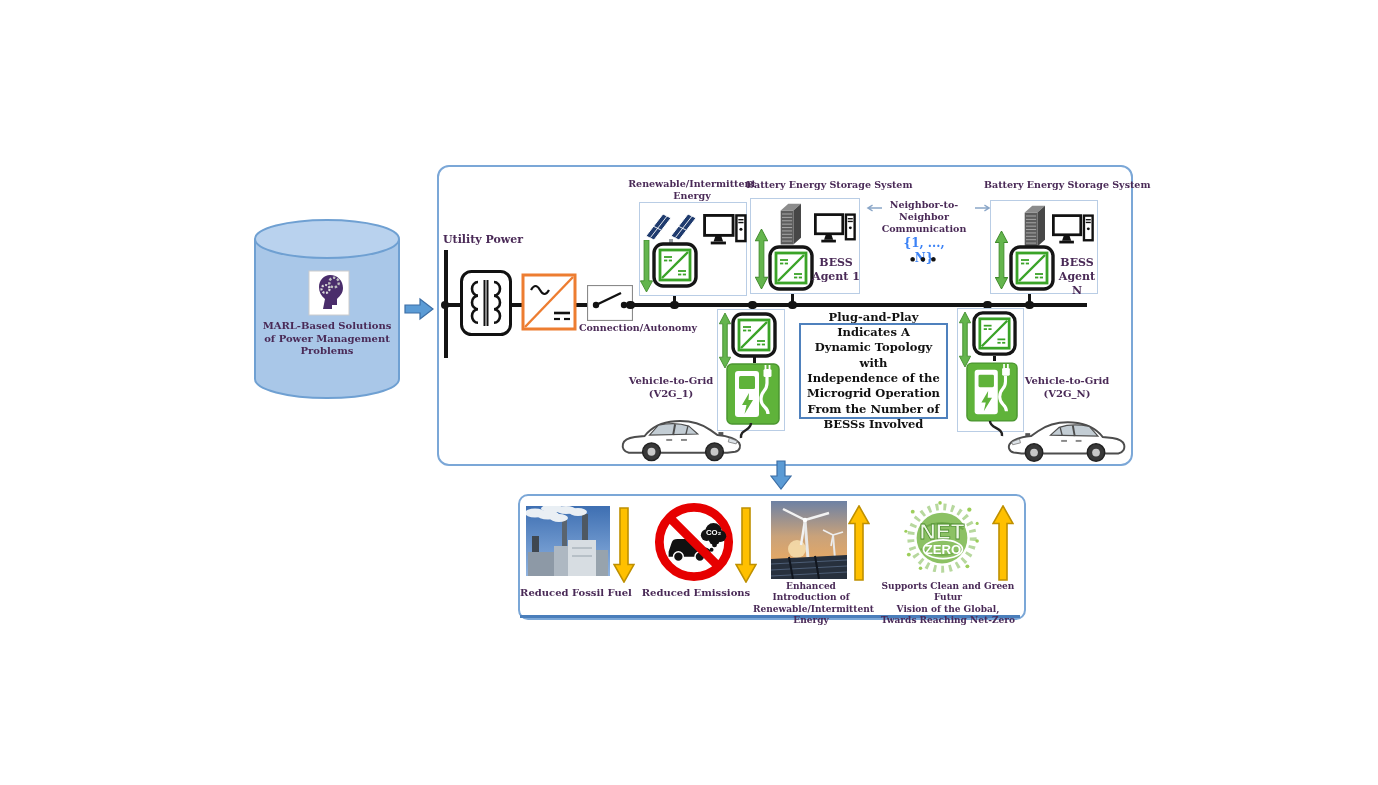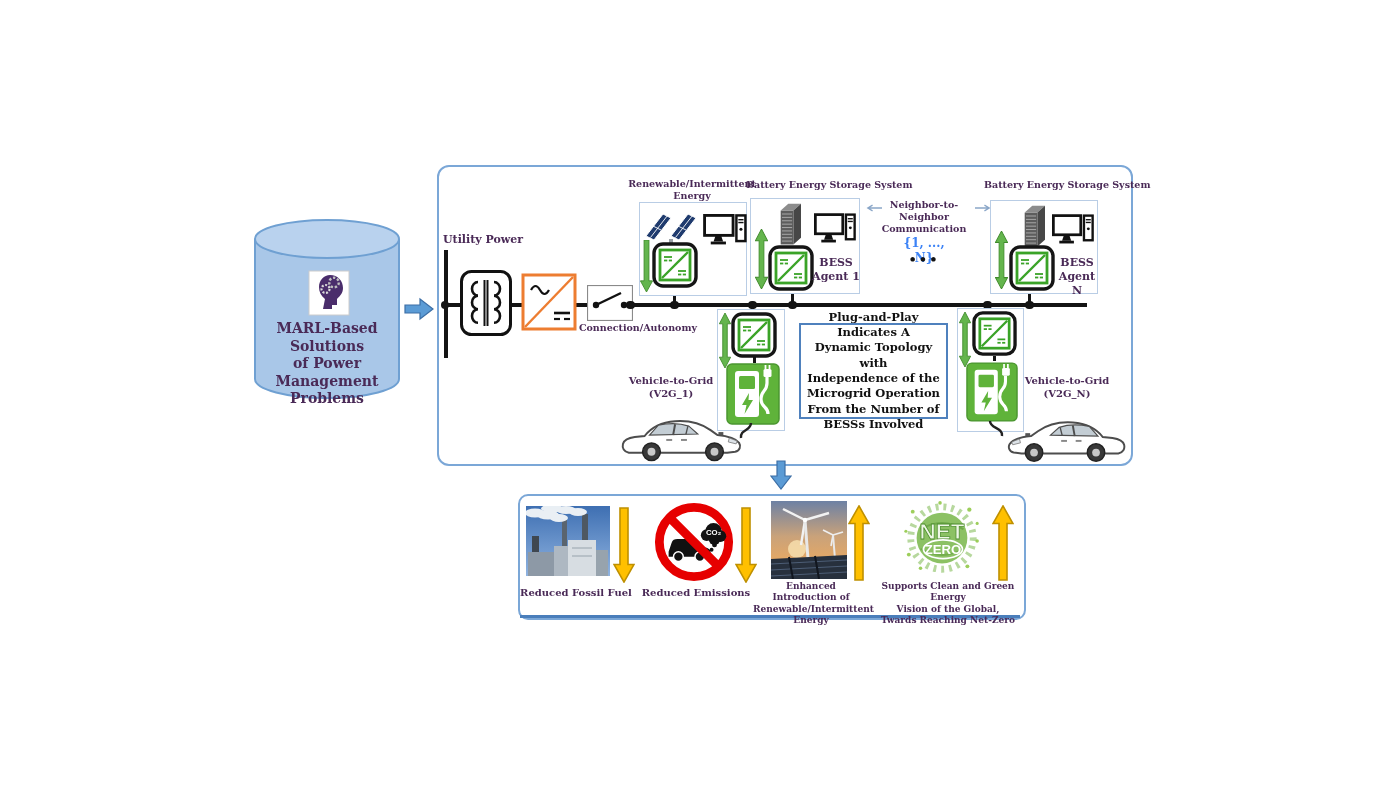--- a/index.html
+++ b/index.html
@@ -190,21 +190,21 @@
     <svg viewBox="0 0 148 182" style="left:0;top:0;width:148px;height:182px;">
       <path d="M2,21 v140 a72,19 0 0 0 144,0 v-140" fill="#a9c7e8" stroke="#6fa0d2" stroke-width="2"></path>
       <ellipse cx="74" cy="21" rx="72" ry="19" fill="#b9d2ee" stroke="#6fa0d2" stroke-width="2"></ellipse>
     </svg>
     <svg viewBox="0 0 40 44" style="left:56px;top:53px;width:40px;height:44px;">
       <rect width="40" height="44" fill="#fff" stroke="#ccc" stroke-width="1"></rect>
       <path d="M21,4 c8,0 13,6 13,13 c0,5 -3,8 -6,11 l0,6 l-5,0 l0,4 l-9,0 l2,-10 c-4,-3 -6,-7 -6,-12 c0,-7 5,-12 11,-12 Z" fill="#4a2d6b"></path>
       <circle cx="16.5" cy="18" r="4" fill="none" stroke="#d9d9d9" stroke-width="2.2" stroke-dasharray="2 1.6"></circle>
       <circle cx="25" cy="11.5" r="4.8" fill="none" stroke="#bfbfbf" stroke-width="2.4" stroke-dasharray="2.4 1.8"></circle>
     </svg>
-    <div class="lbl" style="left:1px;top:102px;width:146px;font-size:14px;">MARL-Based Solutions
+    <div class="lbl" style="left:1px;top:102px;width:146px;font-size:10px;">MARL-Based Solutions
 of Power Management
 Problems</div>
   </div>
 
   <svg style="left:404px;top:297px;width:30px;height:24px;">
       <use href="#bArrowRight"></use>
     </svg>
 
   <div class="mainbox">
 
@@ -410,17 +410,17 @@
         <circle cx="78" cy="26" r="1.6"></circle>
         <circle cx="5" cy="34" r="1.6"></circle>
     </g>
     <text x="42" y="42" text-anchor="middle" font-family="Liberation Sans, sans-serif" font-size="23" font-weight="bold" fill="#eef7e6" stroke="#4e8f2f" stroke-width="0.8">NET</text>
     <ellipse cx="43" cy="52.5" rx="20" ry="9.5" fill="none" stroke="#fff" stroke-width="1.8"></ellipse>
     <text x="43" y="57" text-anchor="middle" font-family="Liberation Sans, sans-serif" font-size="13.5" font-weight="bold" fill="#fff">ZERO</text>
   </svg>
   <svg style="left:992px;top:505px;width:22px;height:76px;">
       <use href="#yArrowUp"></use>
     </svg>
-  <div class="lbl" style="left:876px;top:581px;width:144px;font-size:9px;">Supports Clean and Green Energy
+  <div class="lbl" style="left:876px;top:581px;width:144px;font-size:9px;">Supports Clean and Green Futur
 Vision of the Global,
 Twards Reaching Net-Zero</div>
 
 </div>
 
 </body></html>

